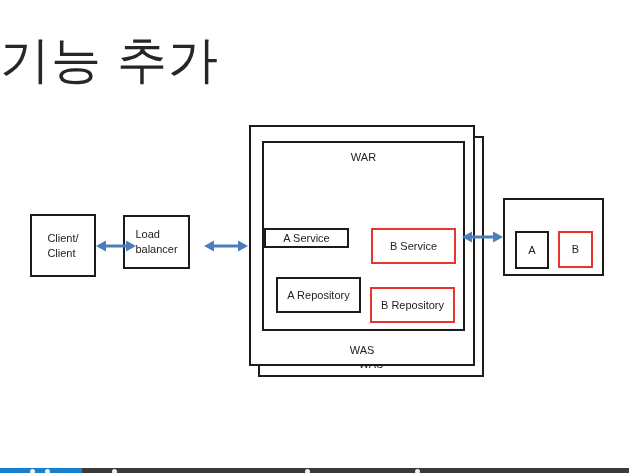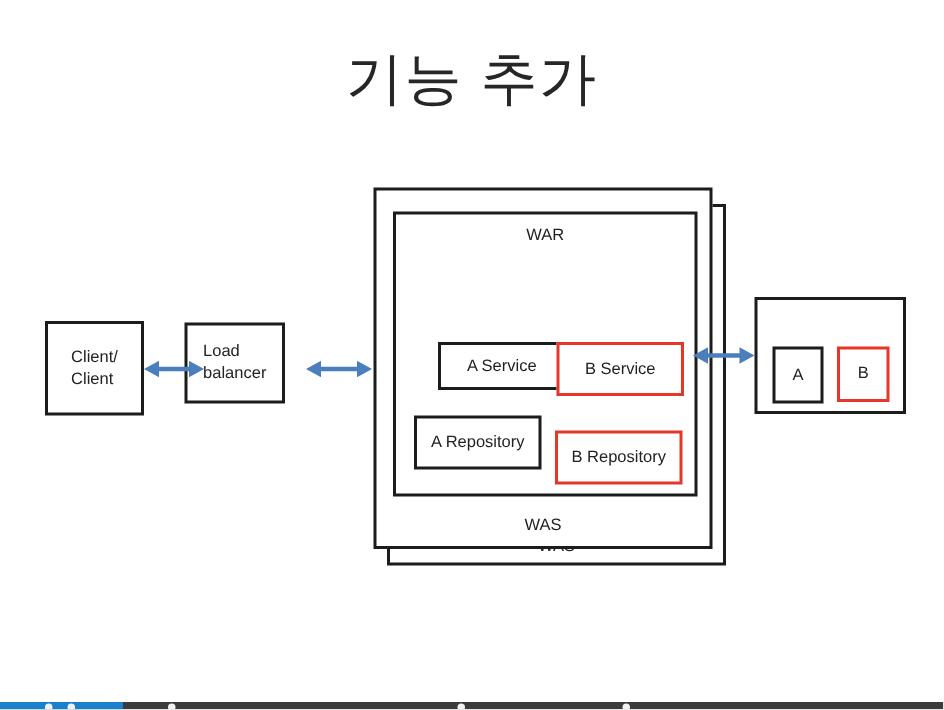--- a/index.html
+++ b/index.html
@@ -2,21 +2,21 @@
 <html style="--red: #e6352b; --black: #1c1c1c; --blue: #4a7ebc; --bar-blue: #1b80cc; --bar-gray: #3b3b3b;"><head>
 <meta charset="utf-8">
 <style>
   html,body{margin:0;padding:0;background:#fff;}
   .stage{
     position:relative;width:629px;height:473px;background:#ffffff;
     font-family:"Liberation Sans","DejaVu Sans",sans-serif;overflow:hidden;
   }
   .slide-title{
     position:absolute;left:0;right:0;top:27px;margin:0;
-    text-align:center;font-size:38px;font-weight:400;color:#262626;
+    font-size:50px;font-weight:400;color:#262626;
     letter-spacing:1px;white-space:pre;
   }
   .box{
     position:absolute;box-sizing:border-box;border:2px solid var(--black,#1c1c1c);
     background:#fff;color:#222;
   }
   .box.red{border-color:var(--red,#e6352b);}
   .box.hollow{background:transparent;}
   .lbl{
     font-size:11px;color:#222;text-align:left;white-space:pre-line;line-height:15px;
@@ -70,21 +70,21 @@
       <div class="back-was-lbl"><span class="lbl">WAS</span></div>
     </div>
 
     <div class="box z-front" style="left:249px;top:125px;width:226px;height:241px;">
       <div class="bottom-lbl"><span class="lbl">WAS</span></div>
 
       <div class="box" style="left:11px;top:14px;width:203px;height:190px;">
         <div class="top-lbl"><span class="lbl">WAR</span></div>
 
 
-        <div class="box" style="left:0;top:85px;width:85px;height:32px;margin-left:28px;">
+        <div class="box" style="left:0;top:85px;width:85px;height:20px;">
           <div class="center-lbl">
               <span class="lbl">A Service</span>
             </div>
         </div>
 
         <div class="box" style="left:12px;top:134px;width:85px;height:36px;">
           <div class="center-lbl">
               <span class="lbl">A Repository</span>
             </div>
         </div>

